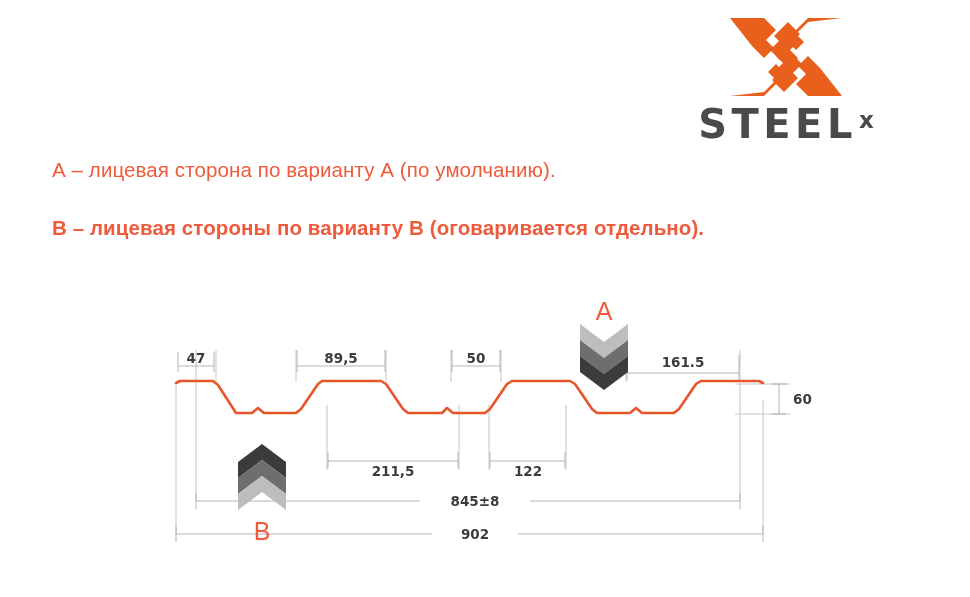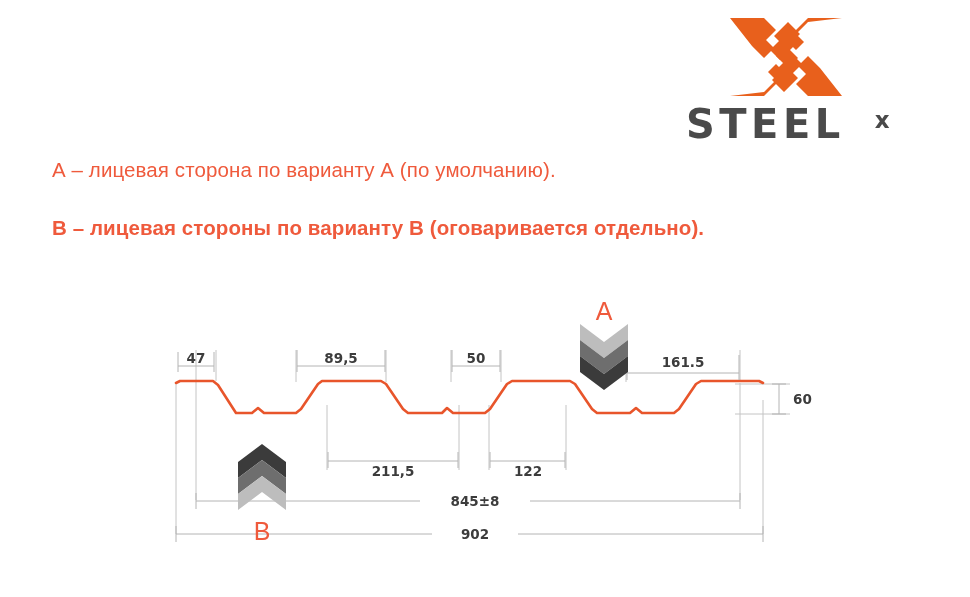--- a/index.html
+++ b/index.html
@@ -32,22 +32,21 @@
     height: 82px;
   }
   #logo-wordmark {
     position: absolute;
     left: 0px;
     top: 88px;
     width: 200px;
     height: 38px;
     display: flex;
     align-items: baseline;
-    justify-content: flex-start;
-    gap: 28px;
+    justify-content: center;
   }
   #logo-steel-text {
     font-family: "DejaVu Sans", sans-serif;
     font-weight: 700;
     font-size: 40px;
     letter-spacing: 4.5px;
     color: #4a4a4a;
     line-height: 1;
   }
   #logo-x-text {

